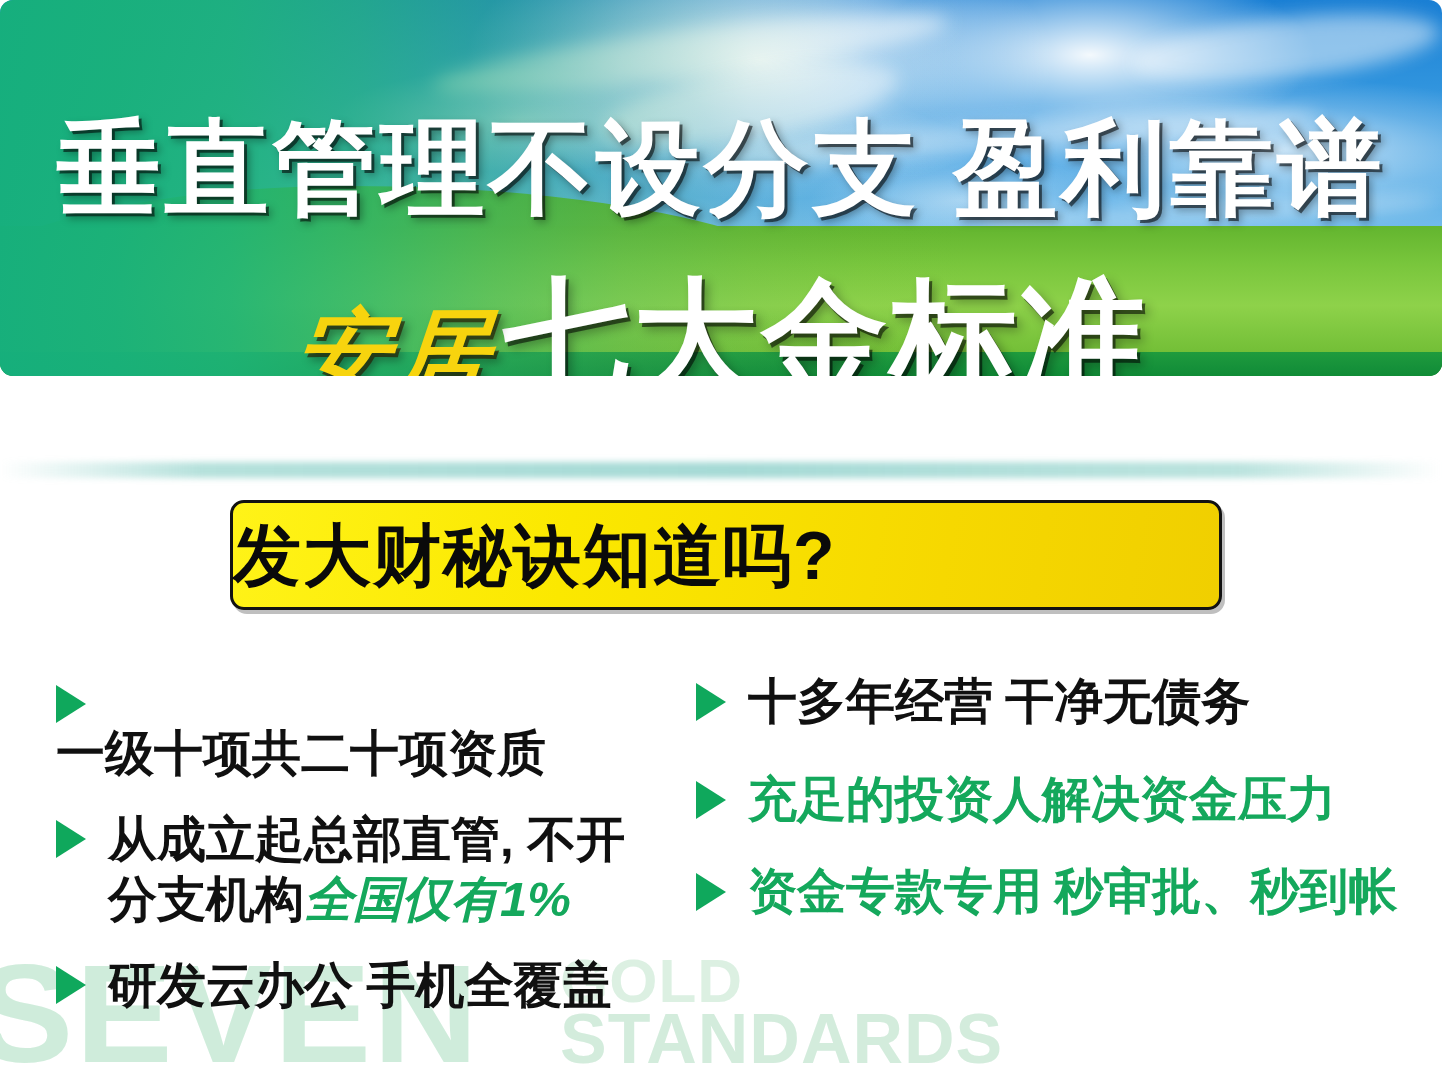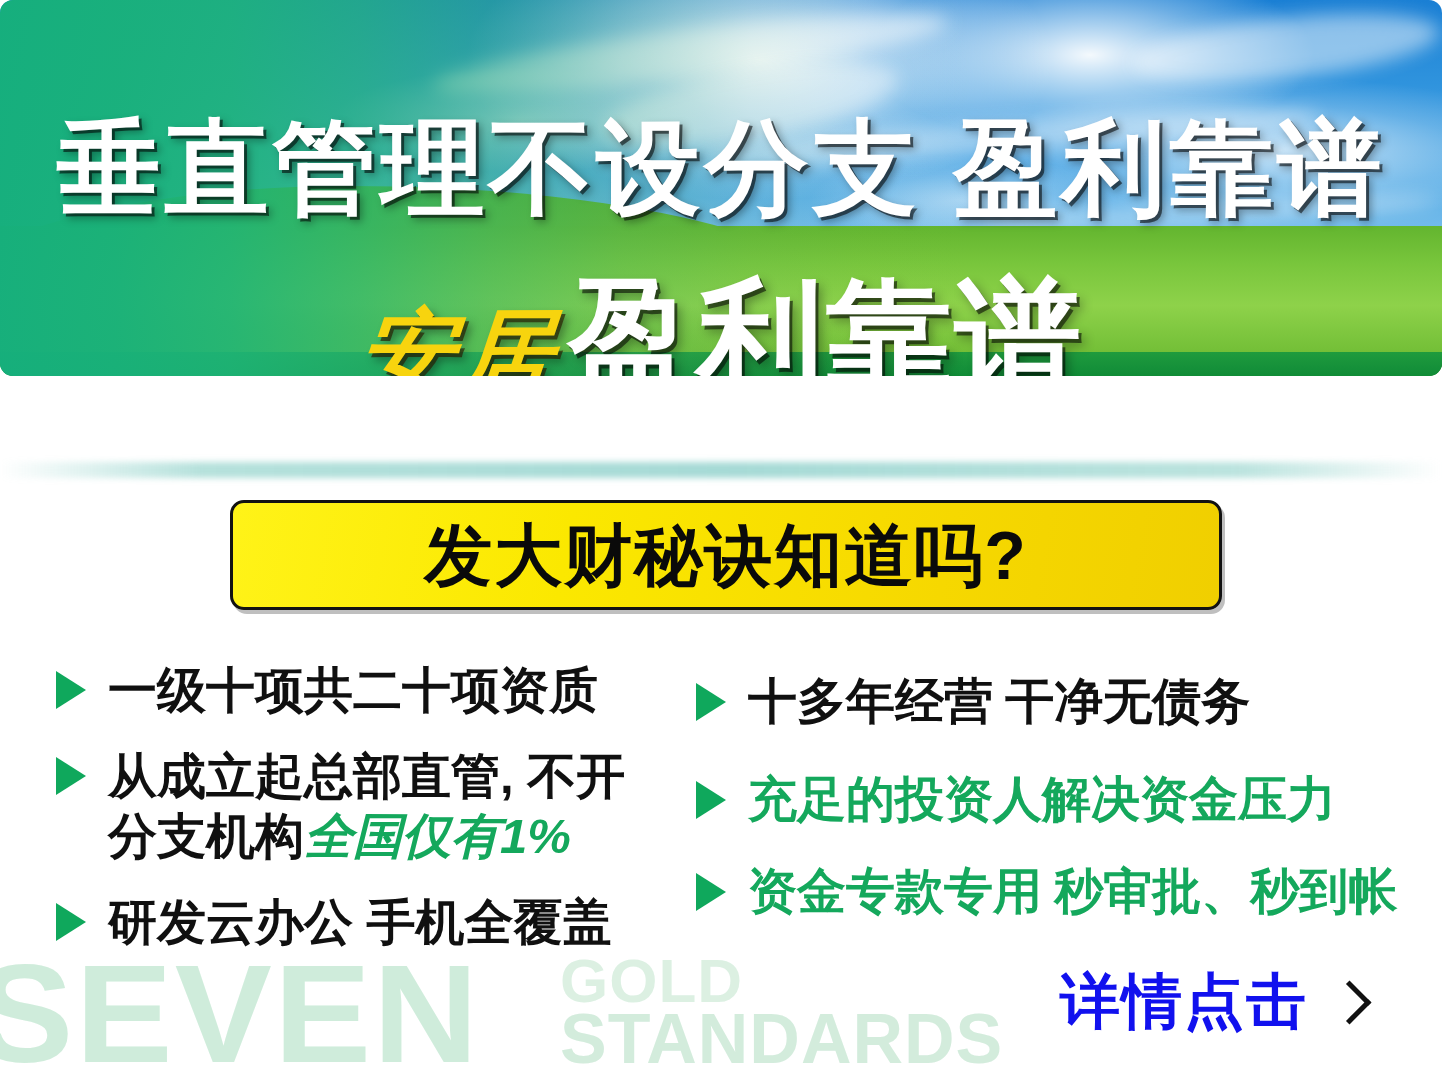--- a/index.html
+++ b/index.html
@@ -178,21 +178,20 @@
   .yellow-banner {
     position: absolute;
     left: 230px; top: 500px;
     width: 992px; height: 110px;
     border-radius: 14px;
     background: linear-gradient(100deg, #fff318 0%, #fbe800 34%, #f6d800 72%, #f0cf00 100%);
     border: 3px solid #121212;
     box-sizing: border-box;
     display: flex;
     align-items: center;
-    justify-content: center;
     box-shadow: 3px 4px 0 rgba(0,0,0,.25);
   }
   .yellow-banner-text {
     font-size: 68px;
     font-weight: bold;
     color: #0a0a0a;
     letter-spacing: 2px;
     white-space: nowrap;
     line-height: 1;
   }
@@ -261,21 +260,21 @@
     font-size: 49px;
     font-weight: bold;
     line-height: 60px;
     color: #101010;
     letter-spacing: 0px;
     white-space: pre-line;
   }
   .feat-text.green { color: #14a85c; }
   .hl { color: #14a85c; font-style: italic; }
 
-  .lfeat1 { margin-top: 0; }
+  .lfeat1 { margin-top: 14px; flex-direction: column; }
   .lfeat2 { margin-top: 22px; }
   .lfeat3 { margin-top: 24px; }
   .rfeat1 { margin-top: 12px; }
   .rfeat2 { margin-top: 38px; }
   .rfeat3 { margin-top: 32px; text-align: right; }
 
   
   .detail-link {
     position: absolute;
     left: 1060px; top: 972px;
@@ -314,21 +313,21 @@
     <div class="treeline"></div>
     <div class="cabin"></div>
     <div class="grass-hill"></div>
     <div class="grass"></div>
     <div class="hero-greenbar"></div>
     <div class="hero-wash"></div>
 
     <div class="hero-line1">垂直管理不设分支 盈利靠谱</div>
 
     <div class="hero-line2">
-      <span class="hero-brand">安居</span><span class="hero-standard">盈利靠谱</span>
+      <span class="hero-brand">安居</span><span class="hero-standard">七大金标准</span>
     </div>
   </div>
   <div class="hero-shadow"></div>
 
   <div class="yellow-banner">
     <span class="yellow-banner-text">发大财秘诀知道吗?</span>
   </div>
 
   <div class="watermark">
     <div class="wm-seven">SEVEN</div>
@@ -371,18 +370,14 @@
       </div>
 
       <div class="feat rfeat3">
         <span class="arrow"></span>
         <span class="feat-text green">资金专款专用  秒审批、秒到帐</span>
       </div>
 
     </div>
   </div>
 
-  <div class="detail-link">
-    <span class="detail-text">详情点击</span>
-    <span class="detail-chevron"></span>
-  </div>
 
 </div>
 
 </body></html>

